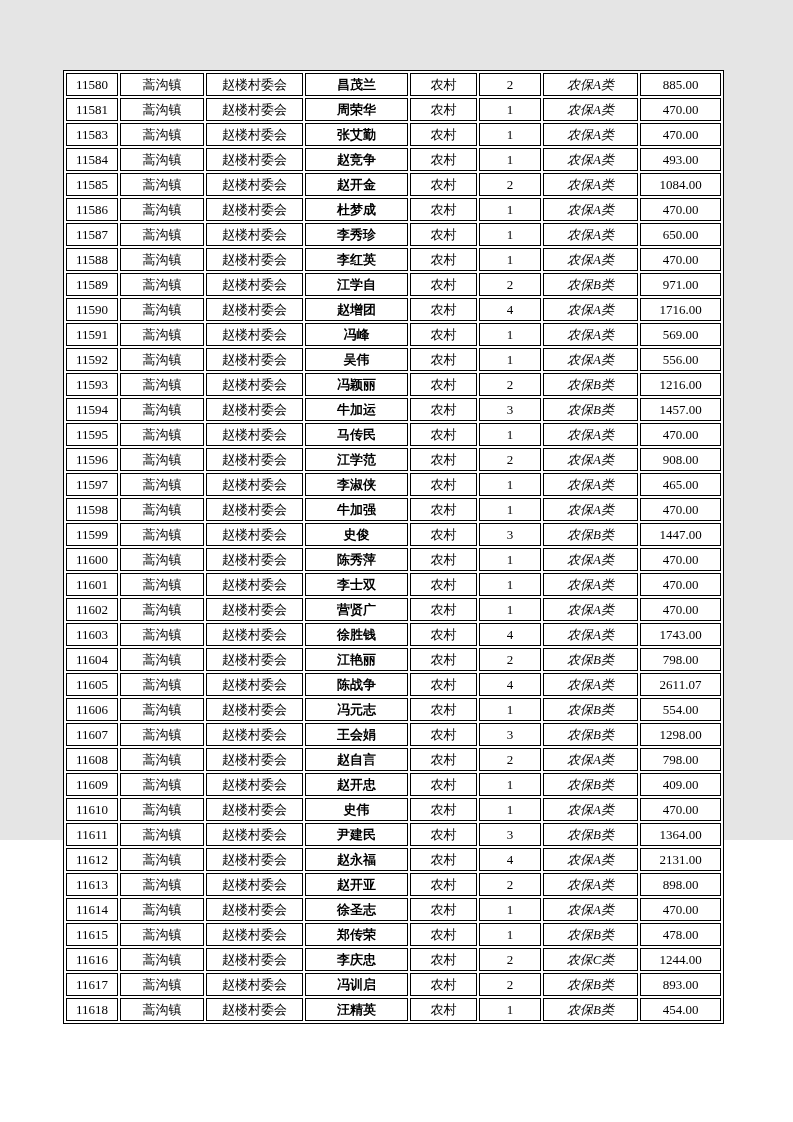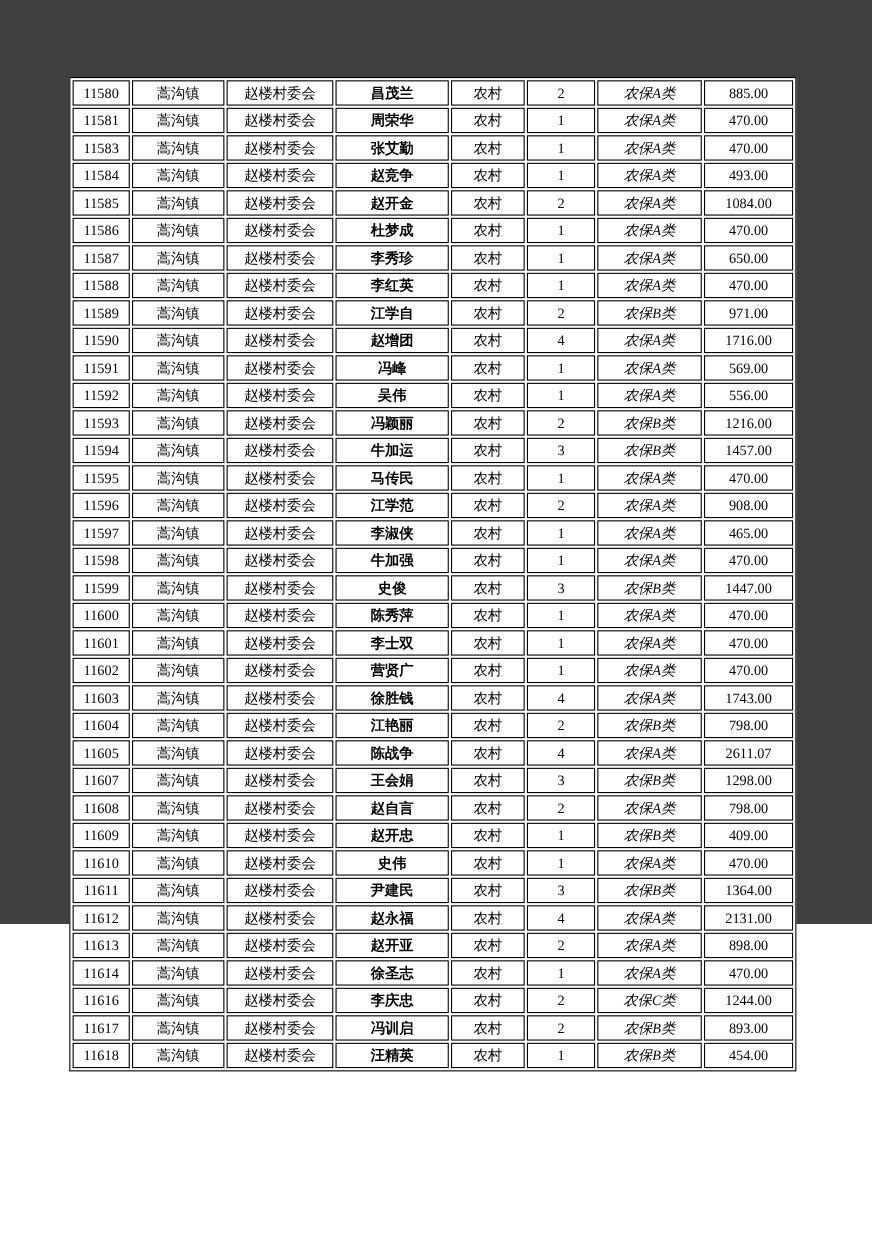--- a/index.html
+++ b/index.html
@@ -11,21 +11,21 @@
     width: 793px;
     height: 1122px;
     position: relative;
     font-family: "Liberation Serif", "DejaVu Serif", serif;
     color: #000000;
   }
   .page {
     position: absolute;
     left: 0; top: 0;
     width: 793px; height: 840px;
-    background: #404040;
+    background: #e5e5e5;
   }
   .table-wrap {
     position: absolute;
     left: 63px;
     top: 70px;
   }
   table.data-table {
     border-collapse: separate;
     border-spacing: 2px;
     border: 1px solid #000000;
@@ -304,20 +304,30 @@
     <td class="col-record-id">11605</td>
     <td class="col-town">蒿沟镇</td>
     <td class="col-village">赵楼村委会</td>
     <td class="col-name">陈战争</td>
     <td class="col-residence-type">农村</td>
     <td class="col-person-count">4</td>
     <td class="col-insurance-cat">农保A类</td>
     <td class="col-amount">2611.07</td>
   </tr>
           <tr>
+    <td class="col-record-id">11606</td>
+    <td class="col-town">蒿沟镇</td>
+    <td class="col-village">赵楼村委会</td>
+    <td class="col-name">冯元志</td>
+    <td class="col-residence-type">农村</td>
+    <td class="col-person-count">1</td>
+    <td class="col-insurance-cat">农保B类</td>
+    <td class="col-amount">554.00</td>
+  </tr>
+          <tr>
     <td class="col-record-id">11607</td>
     <td class="col-town">蒿沟镇</td>
     <td class="col-village">赵楼村委会</td>
     <td class="col-name">王会娟</td>
     <td class="col-residence-type">农村</td>
     <td class="col-person-count">3</td>
     <td class="col-insurance-cat">农保B类</td>
     <td class="col-amount">1298.00</td>
   </tr>
           <tr>
@@ -382,20 +392,30 @@
   </tr>
           <tr>
     <td class="col-record-id">11614</td>
     <td class="col-town">蒿沟镇</td>
     <td class="col-village">赵楼村委会</td>
     <td class="col-name">徐圣志</td>
     <td class="col-residence-type">农村</td>
     <td class="col-person-count">1</td>
     <td class="col-insurance-cat">农保A类</td>
     <td class="col-amount">470.00</td>
+  </tr>
+          <tr>
+    <td class="col-record-id">11615</td>
+    <td class="col-town">蒿沟镇</td>
+    <td class="col-village">赵楼村委会</td>
+    <td class="col-name">郑传荣</td>
+    <td class="col-residence-type">农村</td>
+    <td class="col-person-count">1</td>
+    <td class="col-insurance-cat">农保B类</td>
+    <td class="col-amount">478.00</td>
   </tr>
           <tr>
     <td class="col-record-id">11616</td>
     <td class="col-town">蒿沟镇</td>
     <td class="col-village">赵楼村委会</td>
     <td class="col-name">李庆忠</td>
     <td class="col-residence-type">农村</td>
     <td class="col-person-count">2</td>
     <td class="col-insurance-cat">农保C类</td>
     <td class="col-amount">1244.00</td>

